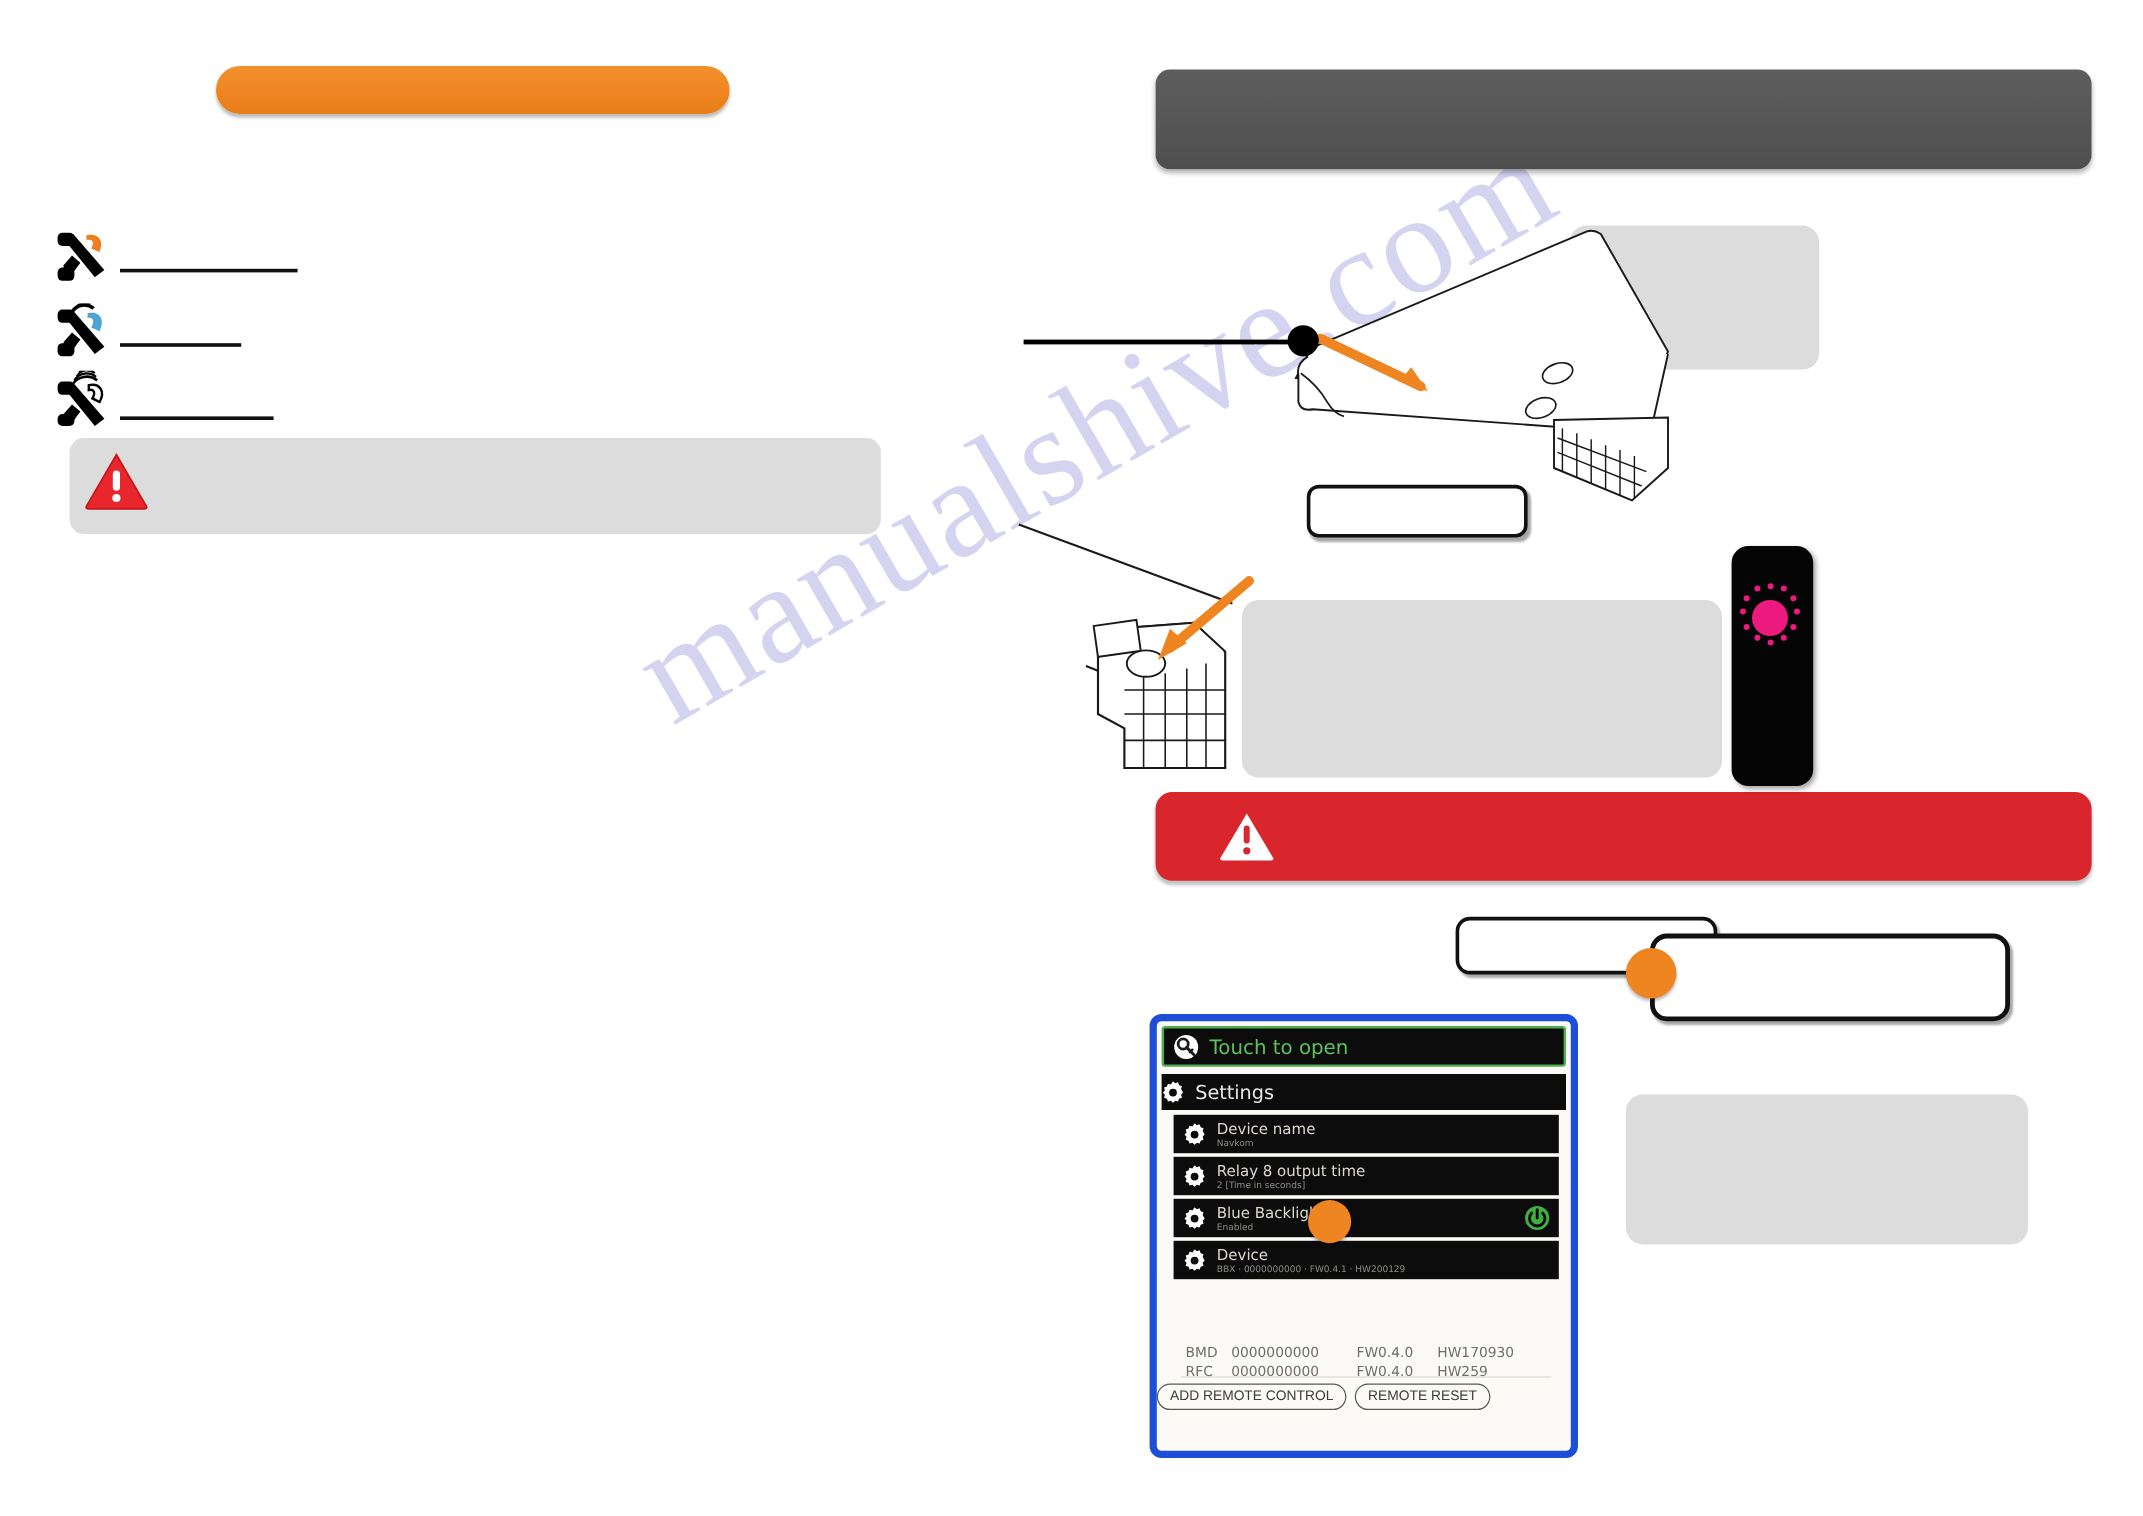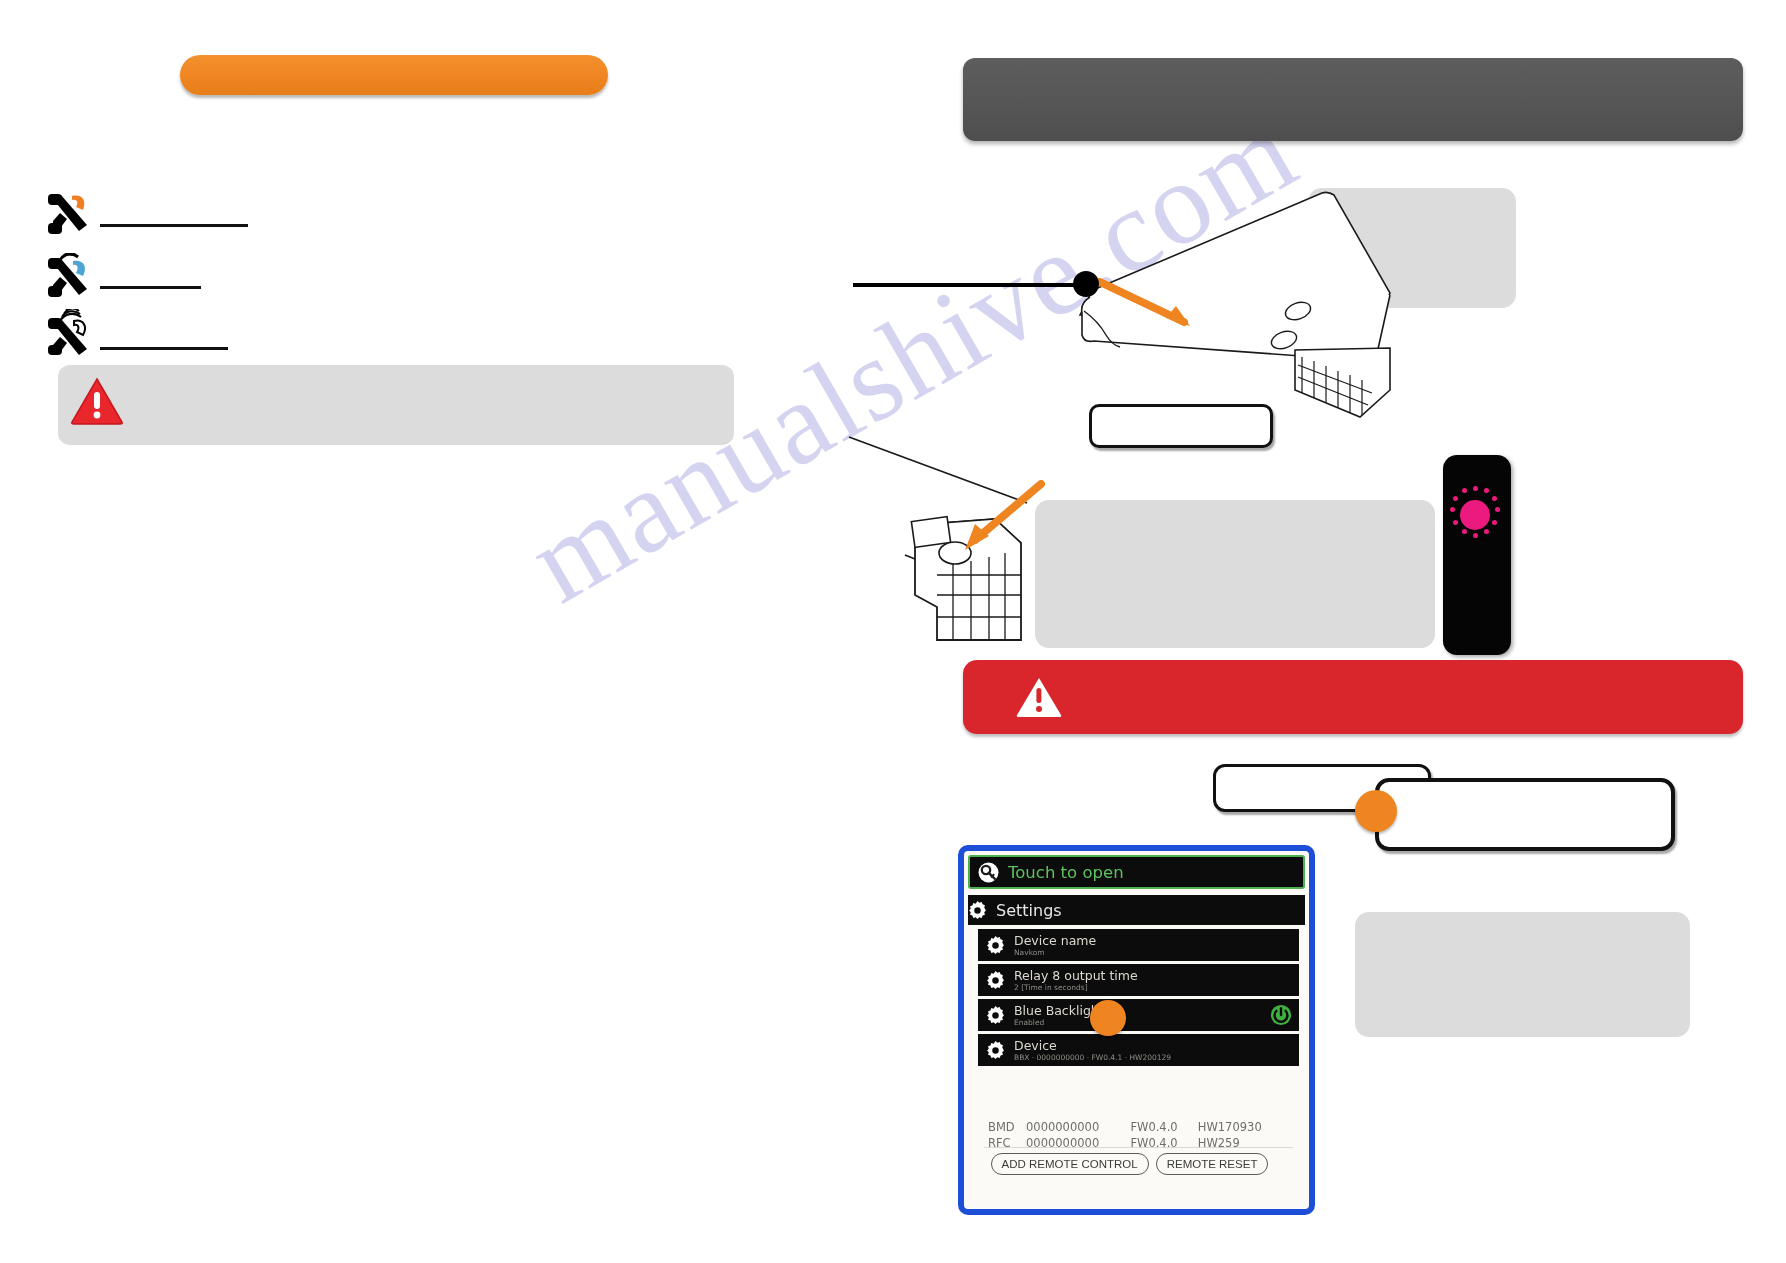--- a/index.html
+++ b/index.html
@@ -202,21 +202,21 @@
   .sys-table td { padding: 1px 0; white-space: nowrap; }
   .sys-sep {
     position: absolute;
     left: 20px; right: 16px; top: 296px;
     height: 1px; background: #ddd9cf;
   }
   .app-btn-row {
     position: absolute;
     left: 0; right: 14px; top: 302px;
     display: flex;
-    justify-content: center;
+    justify-content: flex-start;
     gap: 7px;
   }
   .app-btn {
     border: 1px solid #5b5b52;
     border-radius: 17px;
     padding: 4px 10px;
     font-size: 11.5px;
     color: #3c3c38;
     background: #fbfaf6;
     white-space: nowrap;

